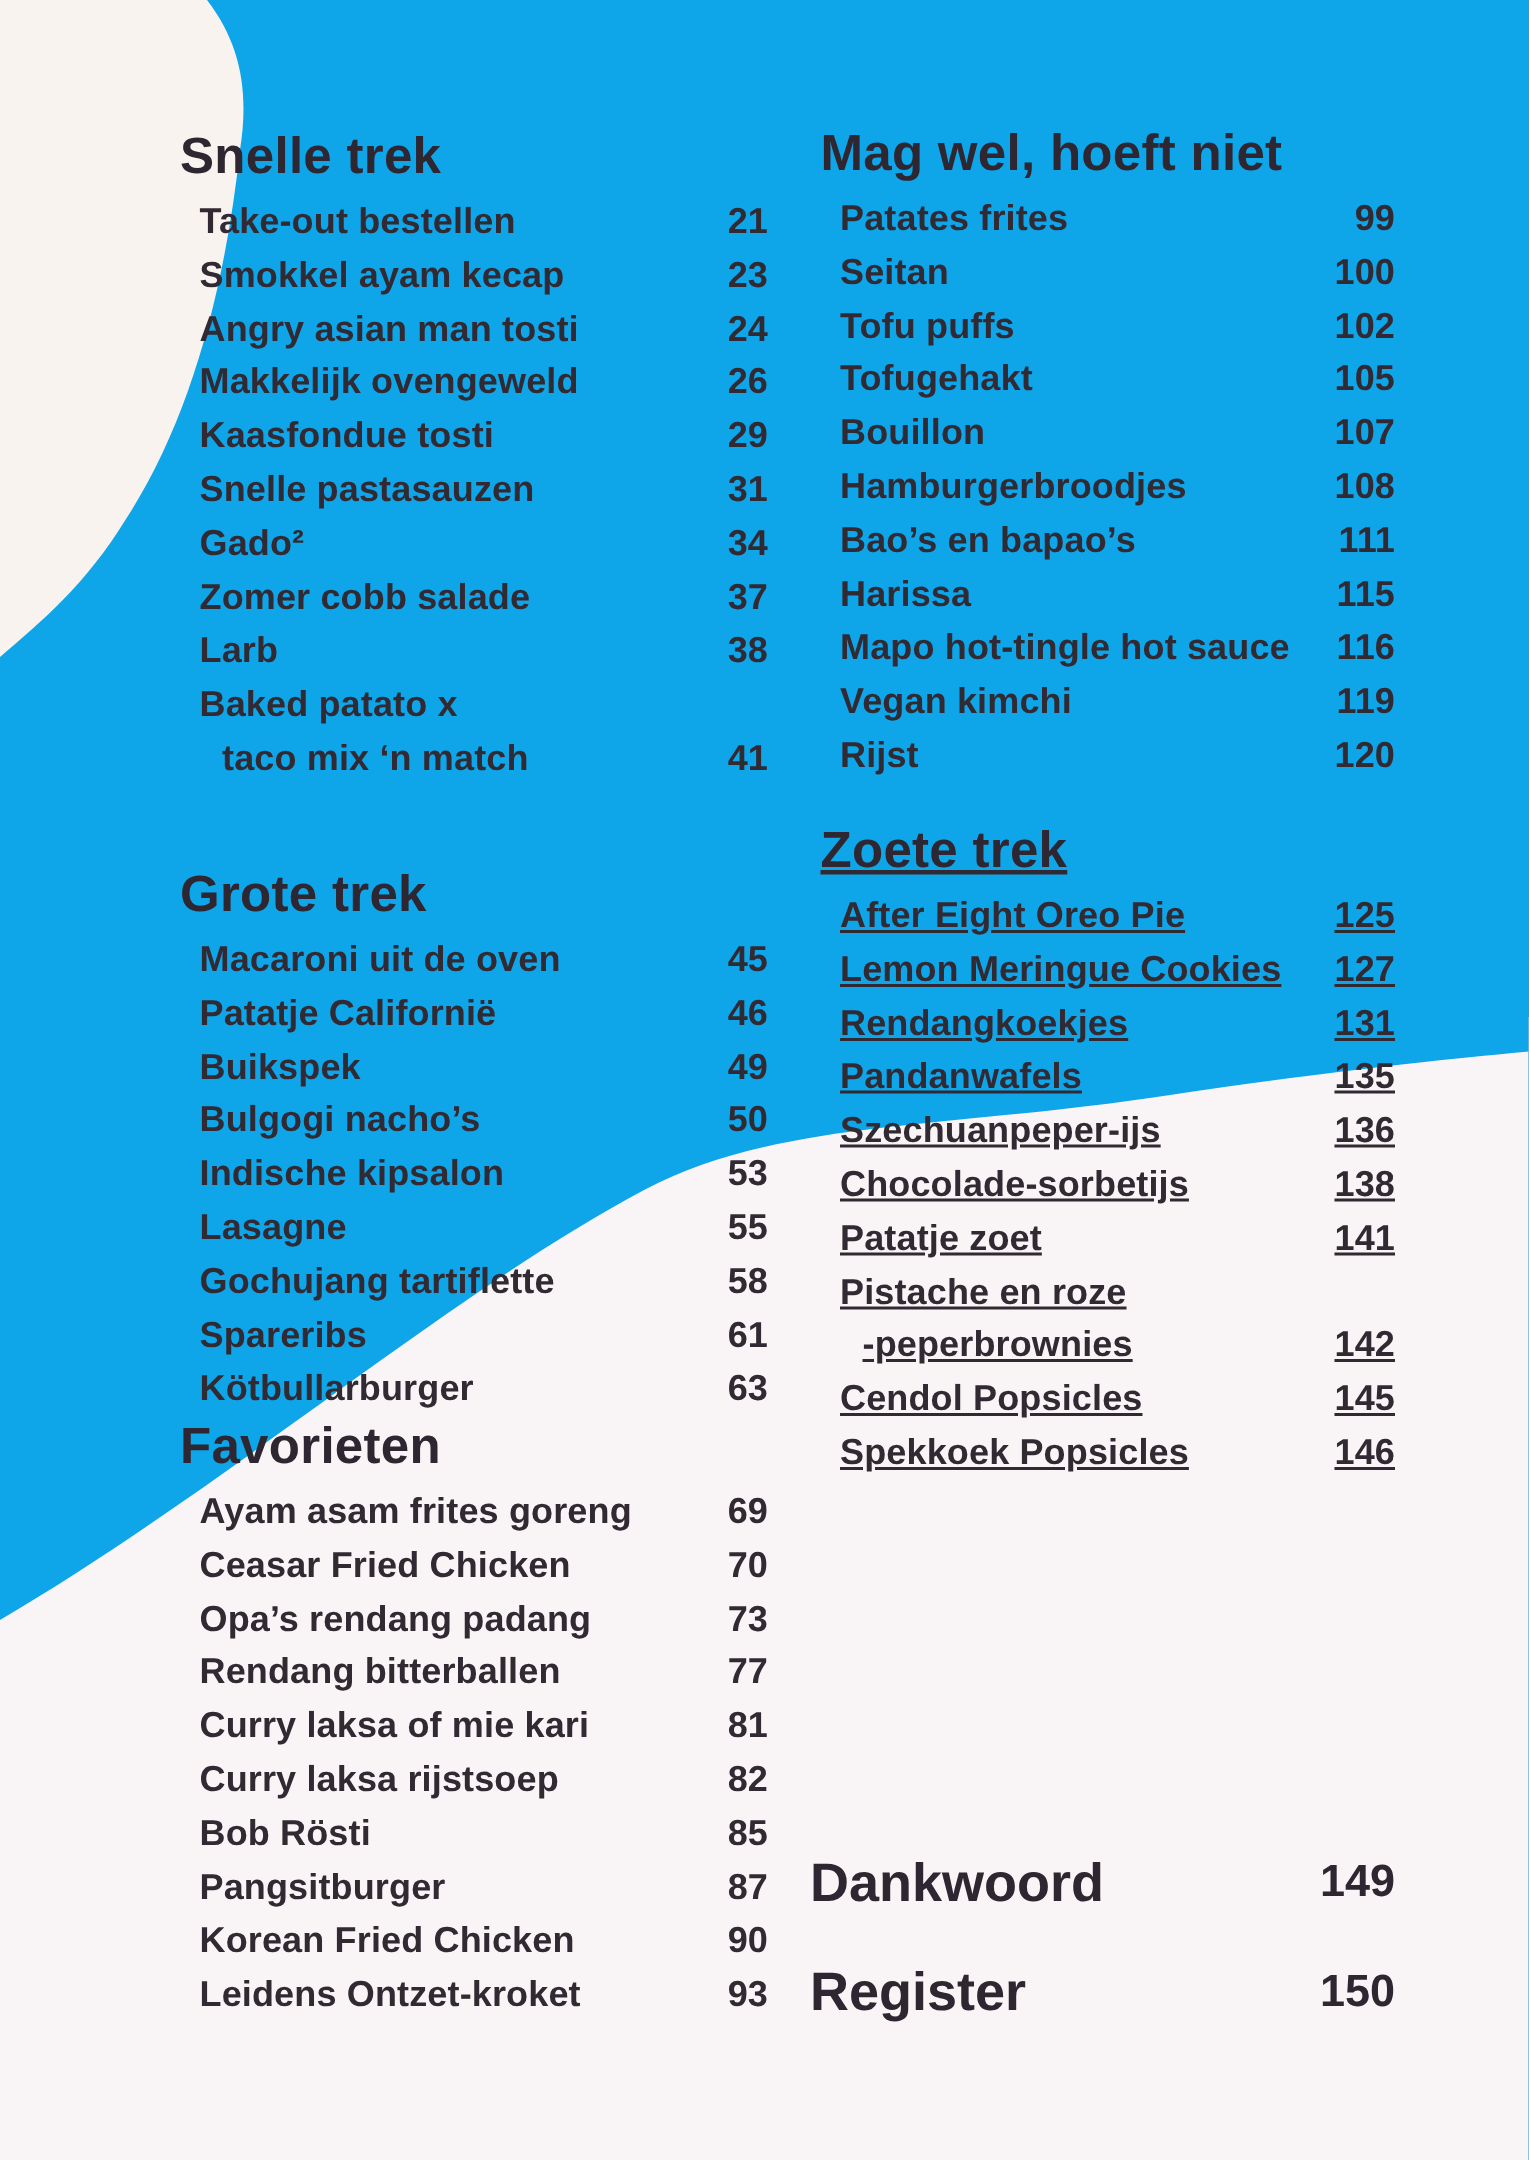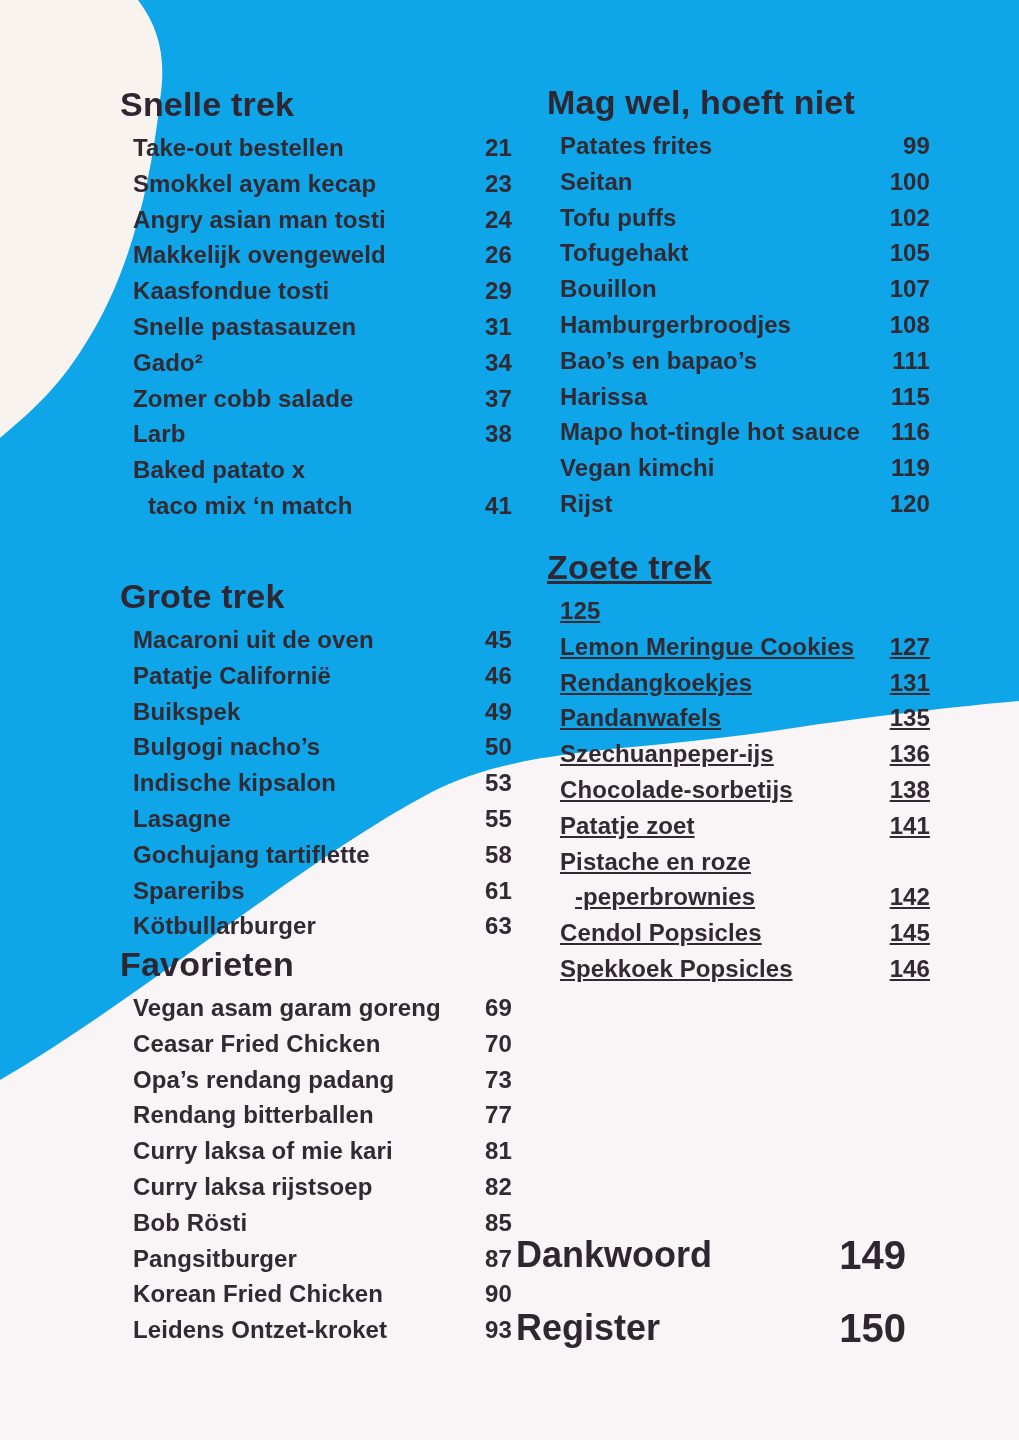--- a/index.html
+++ b/index.html
@@ -26,25 +26,25 @@
   .toc-row{
     display:flex;justify-content:space-between;align-items:flex-end;
     height:35.8px;line-height:35.8px;
     padding-left:13px;
     font-size:24px;font-weight:600;
     letter-spacing:0.1px;
   }
   .toc-row.indent .label{padding-left:15px;}
   .toc-row .page-num{font-weight:600;}
   .footer-row{
-    position:absolute;left:516px;width:390px;
+    position:absolute;left:540px;width:390px;
     display:flex;justify-content:space-between;align-items:flex-end;
     font-size:36px;font-weight:700;line-height:42px;color:#2e2630;
   }
-  .footer-row .page-num{font-size:40px;}
+  .footer-row .page-num{font-size:30px;}
   #row-dankwoord{top:1234px;}
   #row-register{top:1307px;}
 </style>
 </head>
 <body>
 
 <div class="page">
 
   <svg class="bg" viewBox="0 0 1019 1440" preserveAspectRatio="none" aria-hidden="true">
     <path fill="#f9f4f5" d="M0,1080 C150,992 300,862 430,793 C520,746 630,753 780,730 C880,715 955,707 1019,701 L1019,1440 L0,1440 Z"></path>
@@ -161,21 +161,21 @@
           <span class="page-num">63</span>
         </div>
       </div>
   </section>
 
   <section class="toc-section" id="sec-fav">
     <h2>Favorieten</h2>
     <div class="rows">
 
         <div class="toc-row">
-          <span class="label">Vegan asam garam goreng</span>
+          <span class="label">Ayam asam frites goreng</span>
           <span class="page-num">69</span>
         </div>
 
         <div class="toc-row">
           <span class="label">Ceasar Fried Chicken</span>
           <span class="page-num">70</span>
         </div>
 
         <div class="toc-row">
           <span class="label">Opa’s rendang padang</span>
@@ -278,20 +278,21 @@
           <span class="page-num">120</span>
         </div>
       </div>
   </section>
 
   <section class="toc-section" id="sec-zoete">
     <h2>Zoete trek</h2>
     <div class="rows">
 
         <div class="toc-row">
+          <span class="label">After Eight Oreo Pie</span>
           <span class="page-num">125</span>
         </div>
 
         <div class="toc-row">
           <span class="label">Lemon Meringue Cookies</span>
           <span class="page-num">127</span>
         </div>
 
         <div class="toc-row">
           <span class="label">Rendangkoekjes</span>

